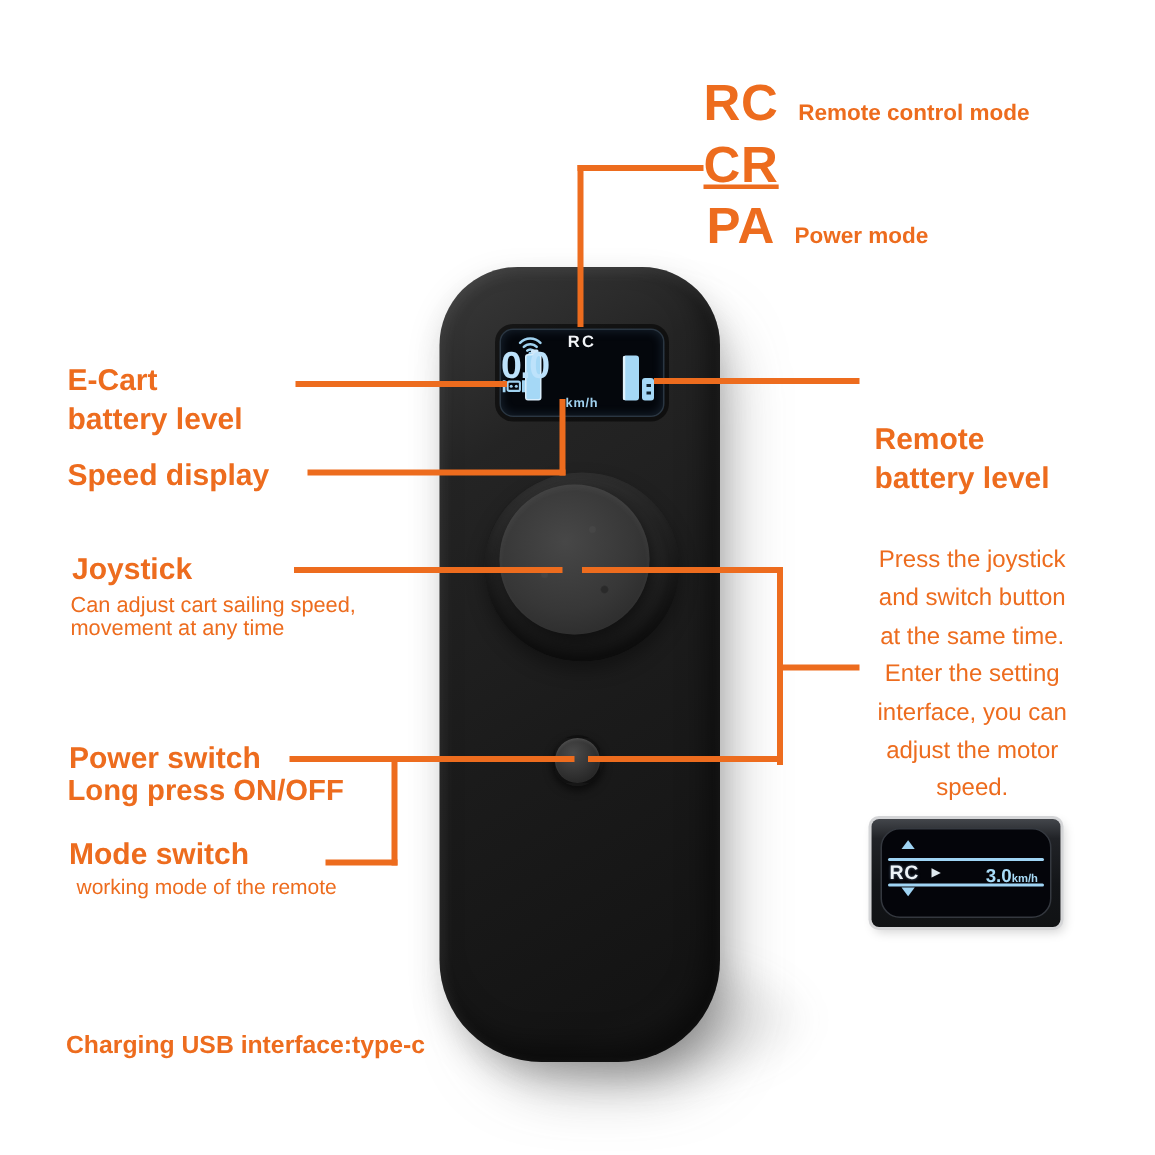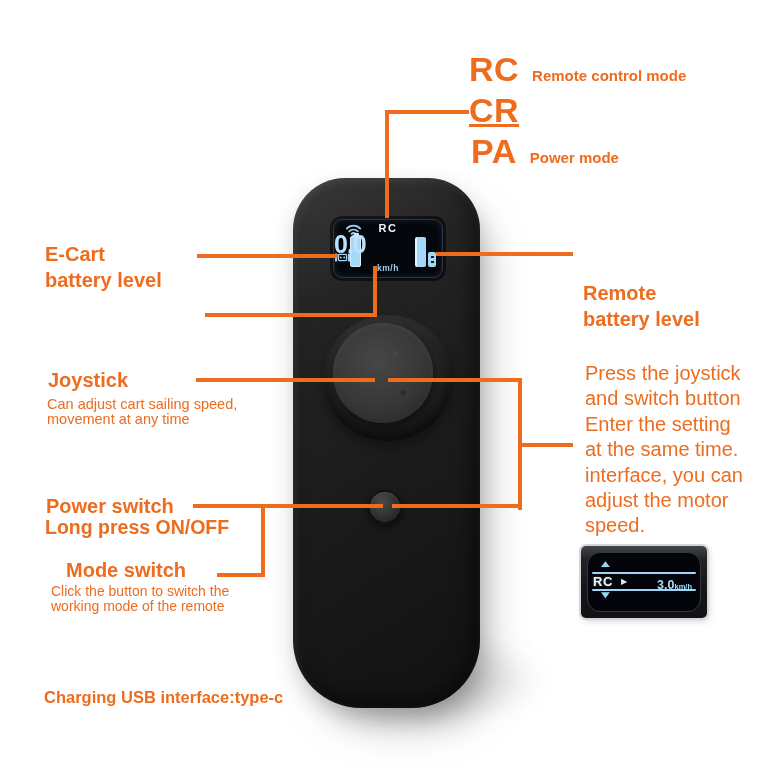--- a/index.html
+++ b/index.html
@@ -22,25 +22,25 @@
   .row-rc{left:469px;top:52px;}
   .row-cr{left:469px;top:93px;text-decoration:underline;}
   .row-pa{left:471px;top:134px;}
 
   .lbl-ecart{left:45px;top:241px;}
   .lbl-speed{left:45px;top:304px;}
   .lbl-joystick{left:48px;top:367px;}
   .desc-joystick{left:47px;top:397px;}
   .lbl-power{left:46px;top:493px;}
   .lbl-longpress{left:45px;top:516px;}
-  .lbl-mode{left:46px;top:557px;margin-left:20px;}
+  .lbl-mode{left:46px;top:557px;}
   .desc-mode{left:51px;top:584px;font-size:14px;line-height:14.8px;}
   .lbl-usb{left:44px;top:686px;font-size:16.5px;}
   .lbl-remote{left:583px;top:244px;margin-top:36px;}
-  .note-settings{left:585px;top:361px;font-size:20px;line-height:25.4px;white-space:nowrap;}
+  .note-settings{left:585px;top:361px;font-size:16px;line-height:25.4px;white-space:nowrap;text-align:center;}
 
   
   .ln{position:absolute;background:var(--accent-orange,#ed6c1e);z-index:6;}
   .ln-top-v{left:385px;top:110px;width:4px;height:108px;}
   .ln-top-h{left:385px;top:110px;width:84px;height:4px;}
   .ln-ecart{left:197px;top:254px;width:141px;height:4px;}
   .ln-remote{left:436px;top:252px;width:137px;height:4px;}
   .ln-speed-h{left:205px;top:313px;width:172px;height:4px;}
   .ln-speed-v{left:373px;top:266px;width:4px;height:51px;}
   .ln-joy-l{left:196px;top:378px;width:179px;height:4px;}
@@ -202,48 +202,48 @@
   <div class="ln ln-right-mid"></div>
   <div class="ln ln-power-l"></div>
   <div class="ln ln-power-r"></div>
   <div class="ln ln-power-v"></div>
   <div class="ln ln-mode-h"></div>
 
   <div class="abs lbl lbl-ecart o">
     <div>E-Cart</div>
     <div>battery level</div>
   </div>
+  <div class="abs lbl lbl-speed o">Speed display</div>
 
   <div class="abs lbl lbl-joystick o">Joystick</div>
   <div class="abs desc desc-joystick o">
     <div>Can adjust cart sailing speed,</div>
     <div>movement at any time</div>
   </div>
 
   <div class="abs lbl lbl-power o">Power switch</div>
   <div class="abs sub lbl-longpress o">Long press ON/OFF</div>
 
   <div class="abs lbl lbl-mode o">Mode switch</div>
   <div class="abs desc desc-mode o">
-    <div>Click the button to switch the</div>
     <div>working mode of the remote</div>
   </div>
 
   <div class="abs sub lbl-usb o">Charging USB interface:type-c</div>
 
   <div class="abs lbl lbl-remote o">
     <div>Remote</div>
     <div>battery level</div>
   </div>
 
   <div class="abs note-settings o">
     <div>Press the joystick</div>
     <div>and switch button</div>
+    <div>at the same time.</div>
     <div>Enter the setting</div>
-    <div>at the same time.</div>
     <div>interface, you can</div>
     <div>adjust the motor</div>
     <div>speed.</div>
   </div>
 
   <div class="abs mini">
     <div class="abs mini-screen">
       <div class="abs ms-up">▲</div>
       <div class="abs ms-line ms-line1"></div>
       <div class="abs ms-mode">RC</div>

